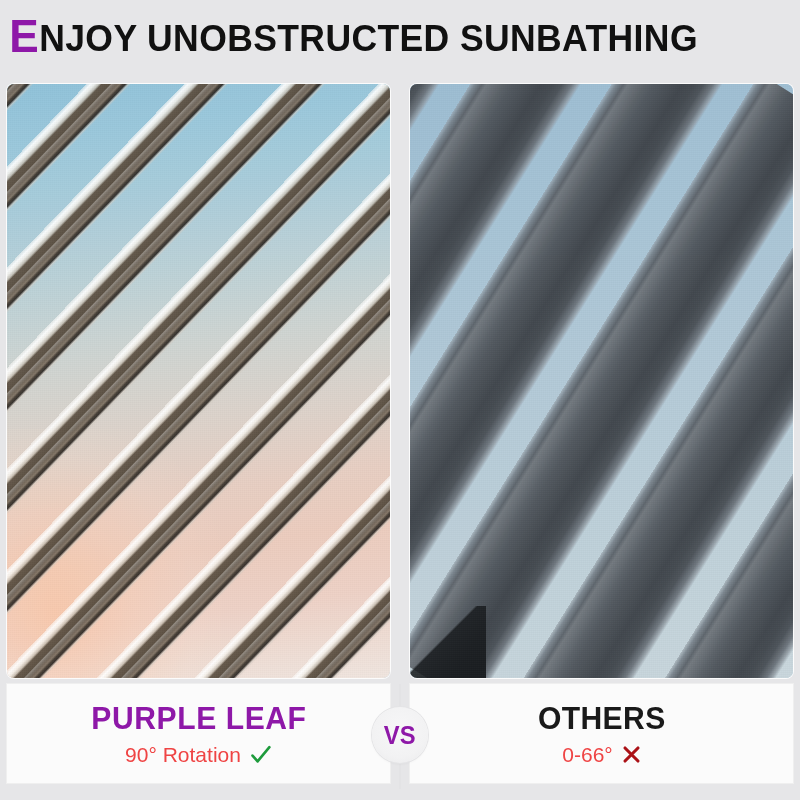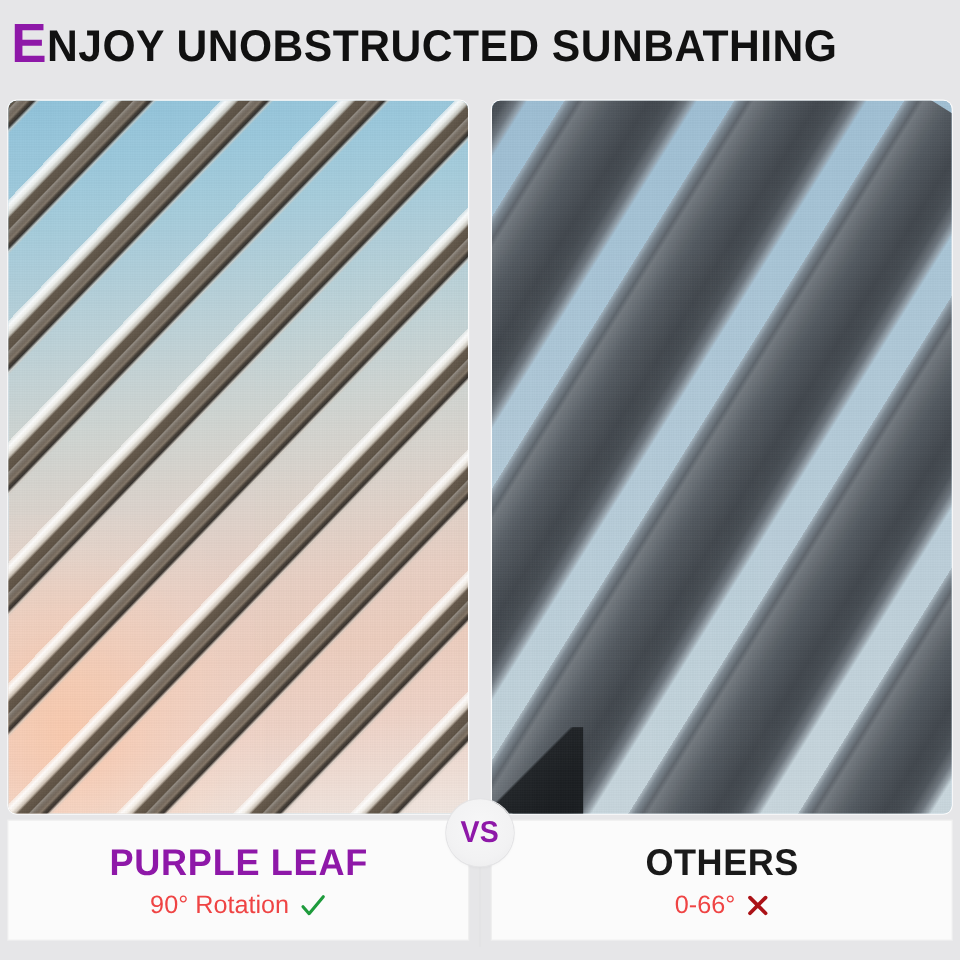--- a/index.html
+++ b/index.html
@@ -278,21 +278,21 @@
     top: 684px;
     width: 2px;
     height: 105px;
     background: #e3e3e5;
   }
 
   
   .vs-badge {
     position: absolute;
     left: 372px;
-    top: 666px;
+    top: 707px;
     width: 56px;
     height: 56px;
     border-radius: 50%;
     background: radial-gradient(circle at 50% 42%, #f7f7f8 0%, #f2f2f3 62%, #e9e9eb 100%);
     box-shadow: 0 0 0 1px #e4e4e6, 0 1px 3px rgba(0,0,0,0.06);
     display: flex;
     align-items: center;
     justify-content: center;
     text-align: right;
   }

